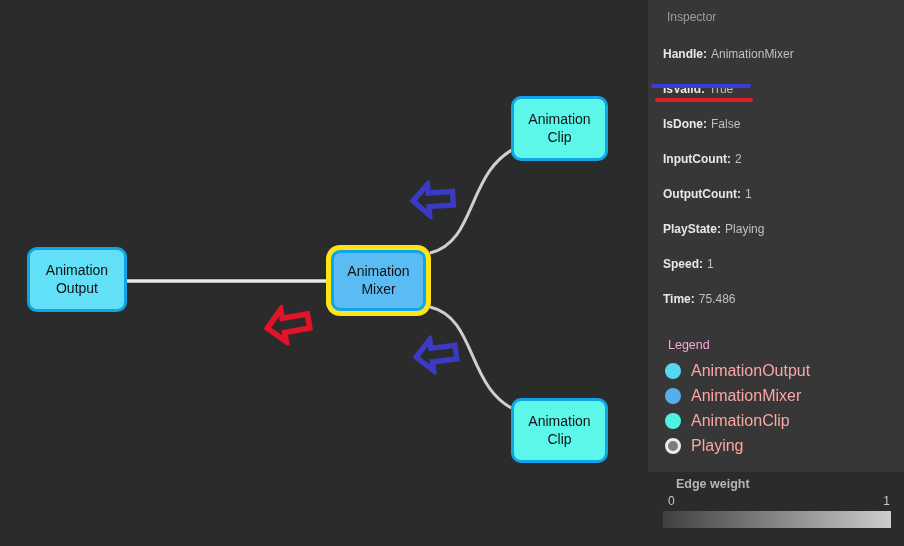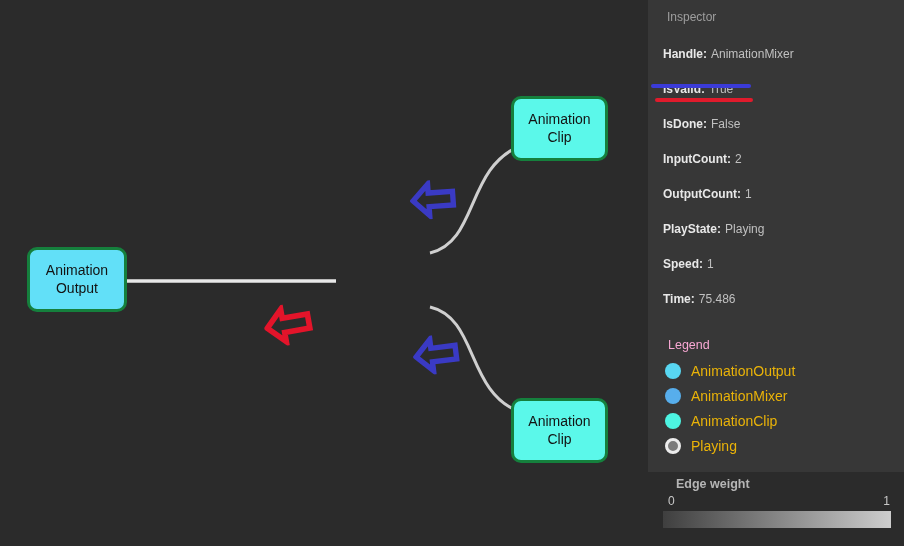--- a/index.html
+++ b/index.html
@@ -13,21 +13,21 @@
   
   .canvas {
     position: absolute; left: 0; top: 0;
     width: 648px; height: 546px;
     background: #2b2b2b;
   }
   .edges-svg { position: absolute; left: 0; top: 0; }
 
   .node {
     position: absolute;
-    border: 3px solid #15803d;
+    border: 3px solid #0ea5e9;
     border-radius: 10px;
     display: flex; align-items: center; justify-content: center;
     text-align: center;
     font-size: 14px; line-height: 1.25; color: #131313;
     padding: 12px 6px;
     cursor: pointer;
   }
   .node-output { left: 27px;  top: 247px; width: 100px; height: 65px; }
   .node-mixer  { left: 331px; top: 250px; width: 95px;  height: 61px;
                  box-shadow: 0 0 0 5px #ffe417; border-radius: 9px; }
@@ -62,21 +62,21 @@
     position: absolute; left: 20px; top: 338px;
     color: #f9a8d4; font-weight: normal; font-size: 12.5px;
   }
   .legend-items { position: absolute; left: 17px; top: 358px; }
   .legend-item { display: flex; align-items: center; height: 25px; }
   .legend-dot {
     width: 16px; height: 16px; border-radius: 50%;
     margin-right: 10px; flex: 0 0 auto;
   }
   .legend-dot.ringed { border: 3px solid #ececec; }
-  .legend-label { color: #eab308; font-size: 14px; }
+  .legend-label { color: #fca5a5; font-size: 16px; }
 
   
   .edgeweight-title {
     position: absolute; left: 28px; top: 477px;
     color: #b5b5b5; font-weight: bold; font-size: 12.5px;
   }
   .edgeweight-scale {
     position: absolute; left: 20px; top: 494px; width: 222px;
     display: flex; justify-content: space-between;
     color: #c8c8c8; font-size: 12px;
@@ -95,20 +95,23 @@
   <svg class="edges-svg" width="648" height="546">
     <line x1="120" y1="281" x2="336" y2="281" stroke="#e8e8e8" stroke-width="3.5"></line>
     <path d="M 430 253 C 478 242, 466 168, 520 146" fill="none" stroke="#cfcfcf" stroke-width="3"></path>
     <path d="M 430 307 C 478 318, 466 392, 520 412" fill="none" stroke="#cfcfcf" stroke-width="3"></path>
   </svg>
 
   <div class="node node-output" style="background-color: rgb(98, 224, 248);">
     <span>Animation Output</span>
   </div>
 
+  <div class="node node-mixer" style="background-color: rgb(91, 188, 244);">
+    <span>Animation Mixer</span>
+  </div>
 
   <div class="node node-clip-top" style="background-color: rgb(91, 248, 234);">
     <span>Animation Clip</span>
   </div>
 
   <div class="node node-clip-bottom" style="background-color: rgb(91, 248, 234);">
     <span>Animation Clip</span>
   </div>
 
   <svg class="arrow-annot" style="left:410px; top:180px; transform:rotate(-4deg);" width="47" height="39" viewBox="0 0 48 40">

